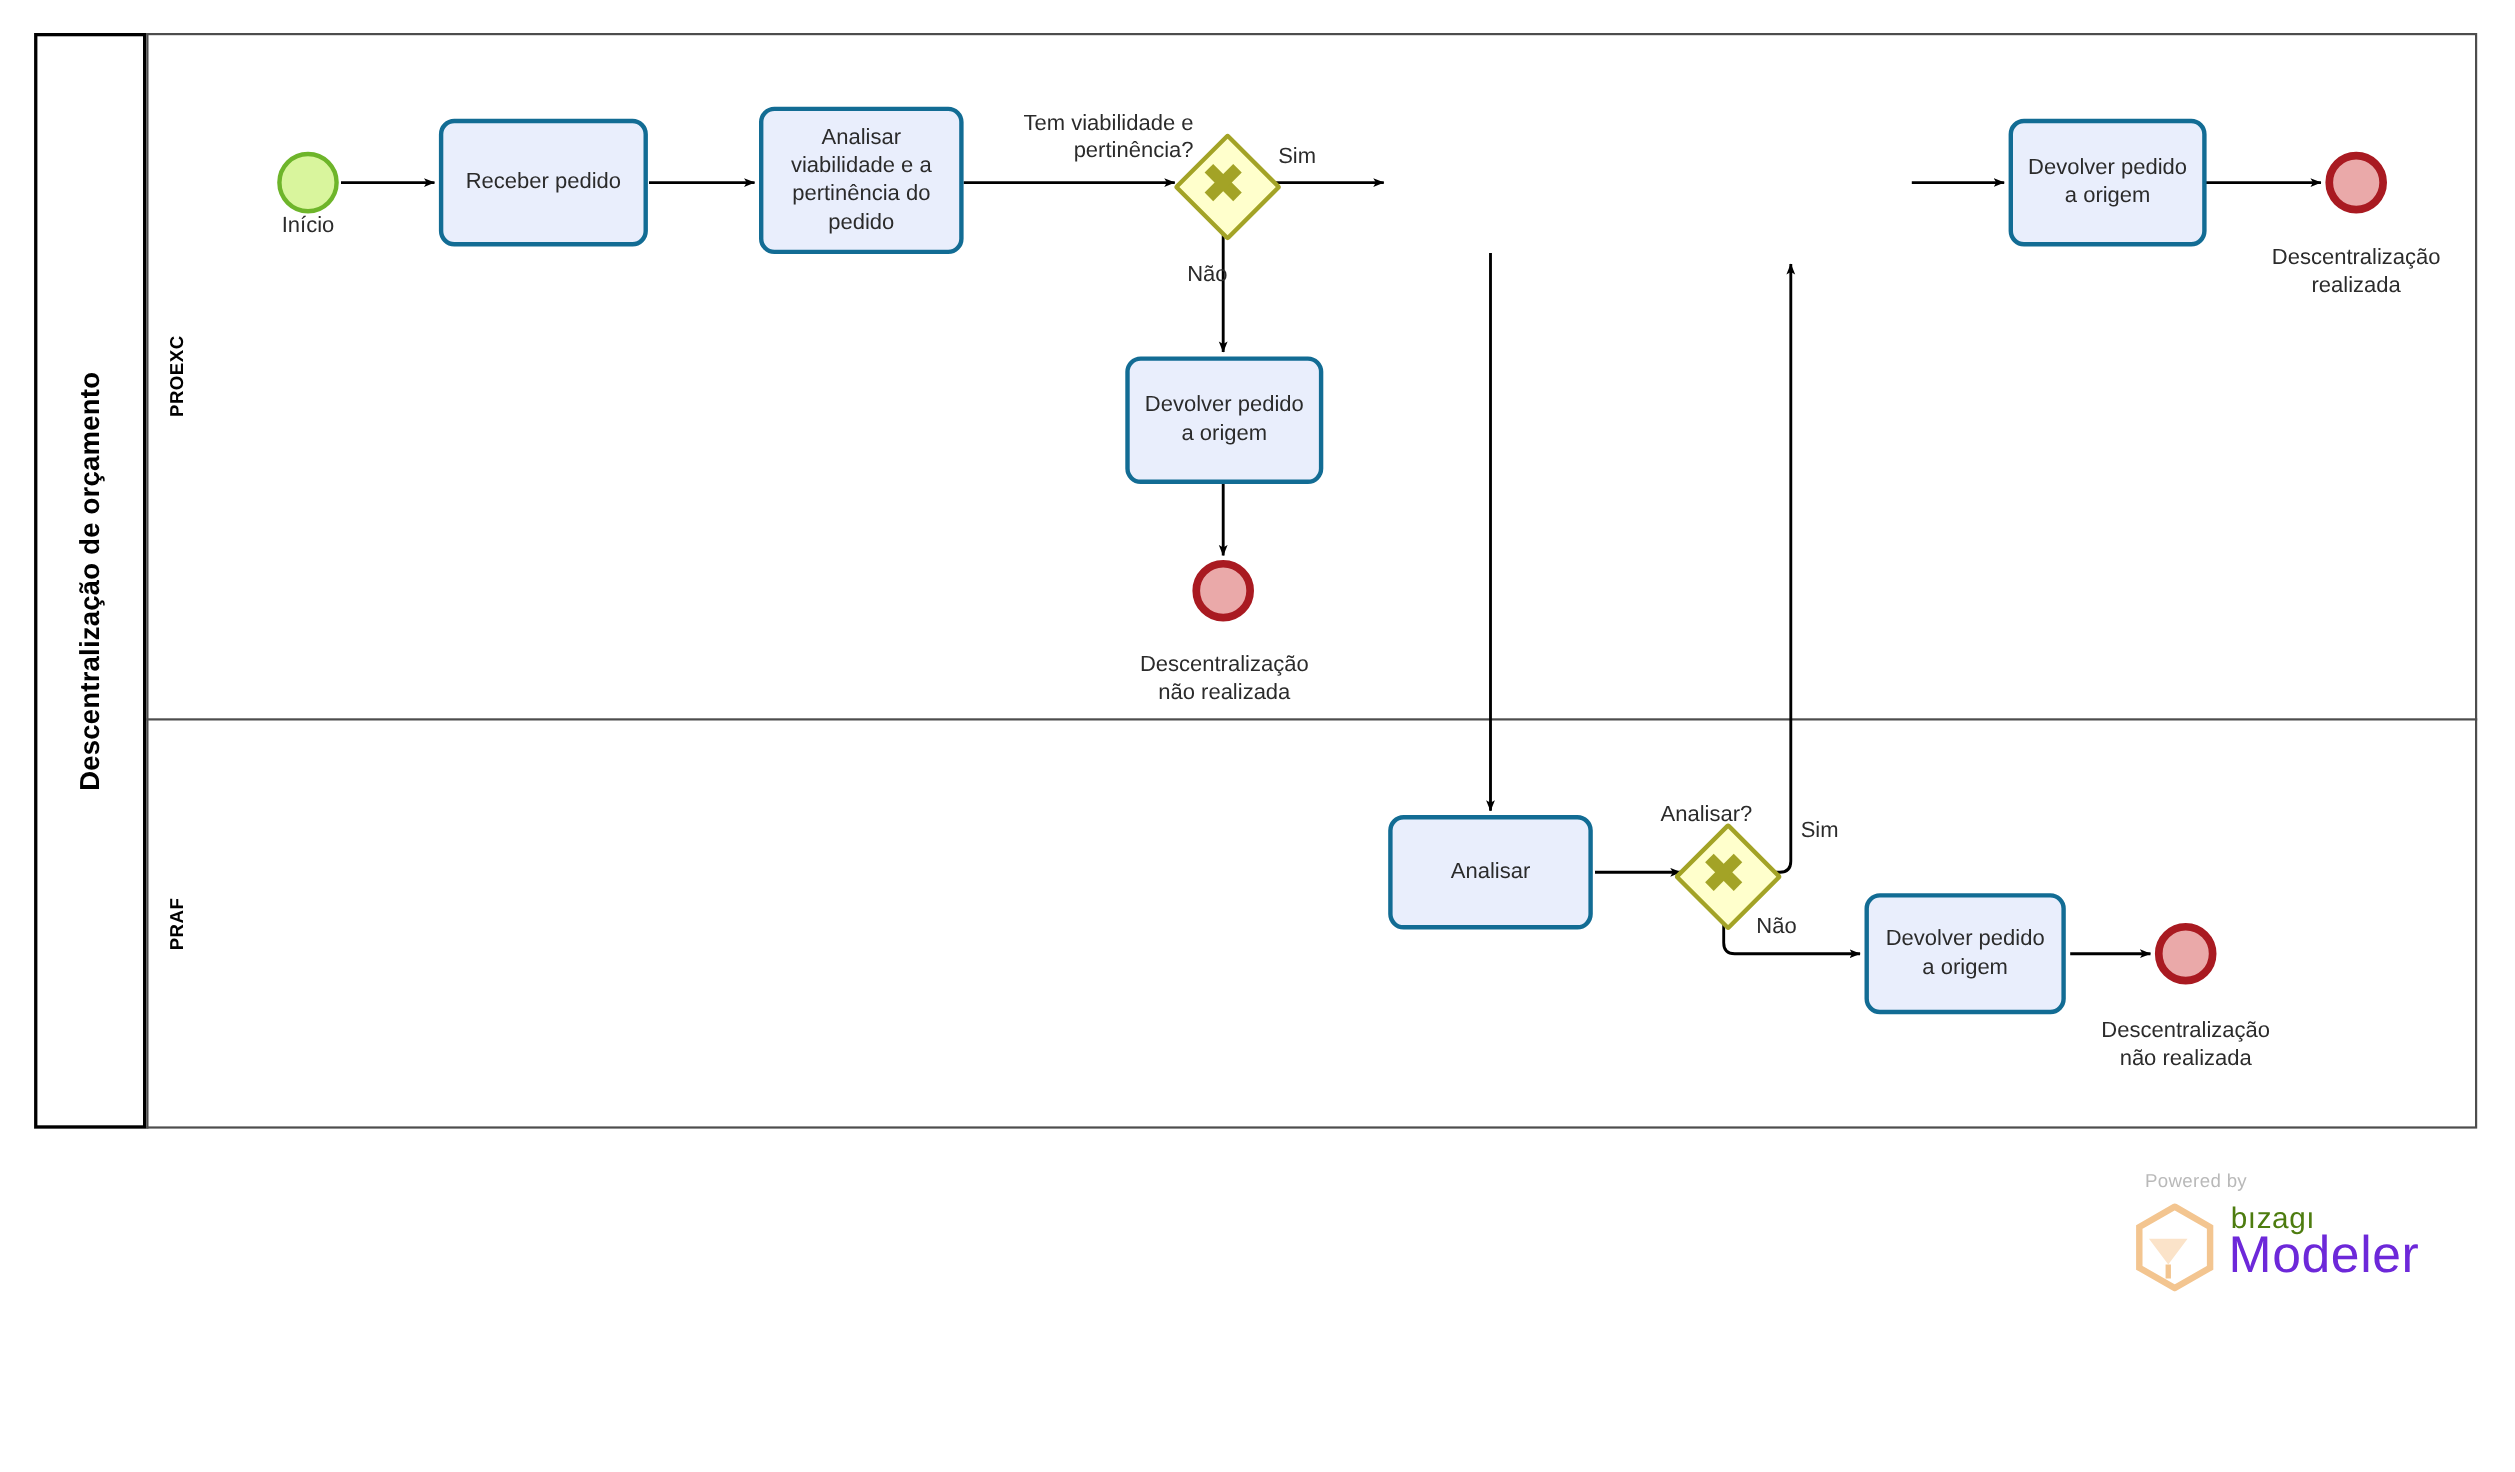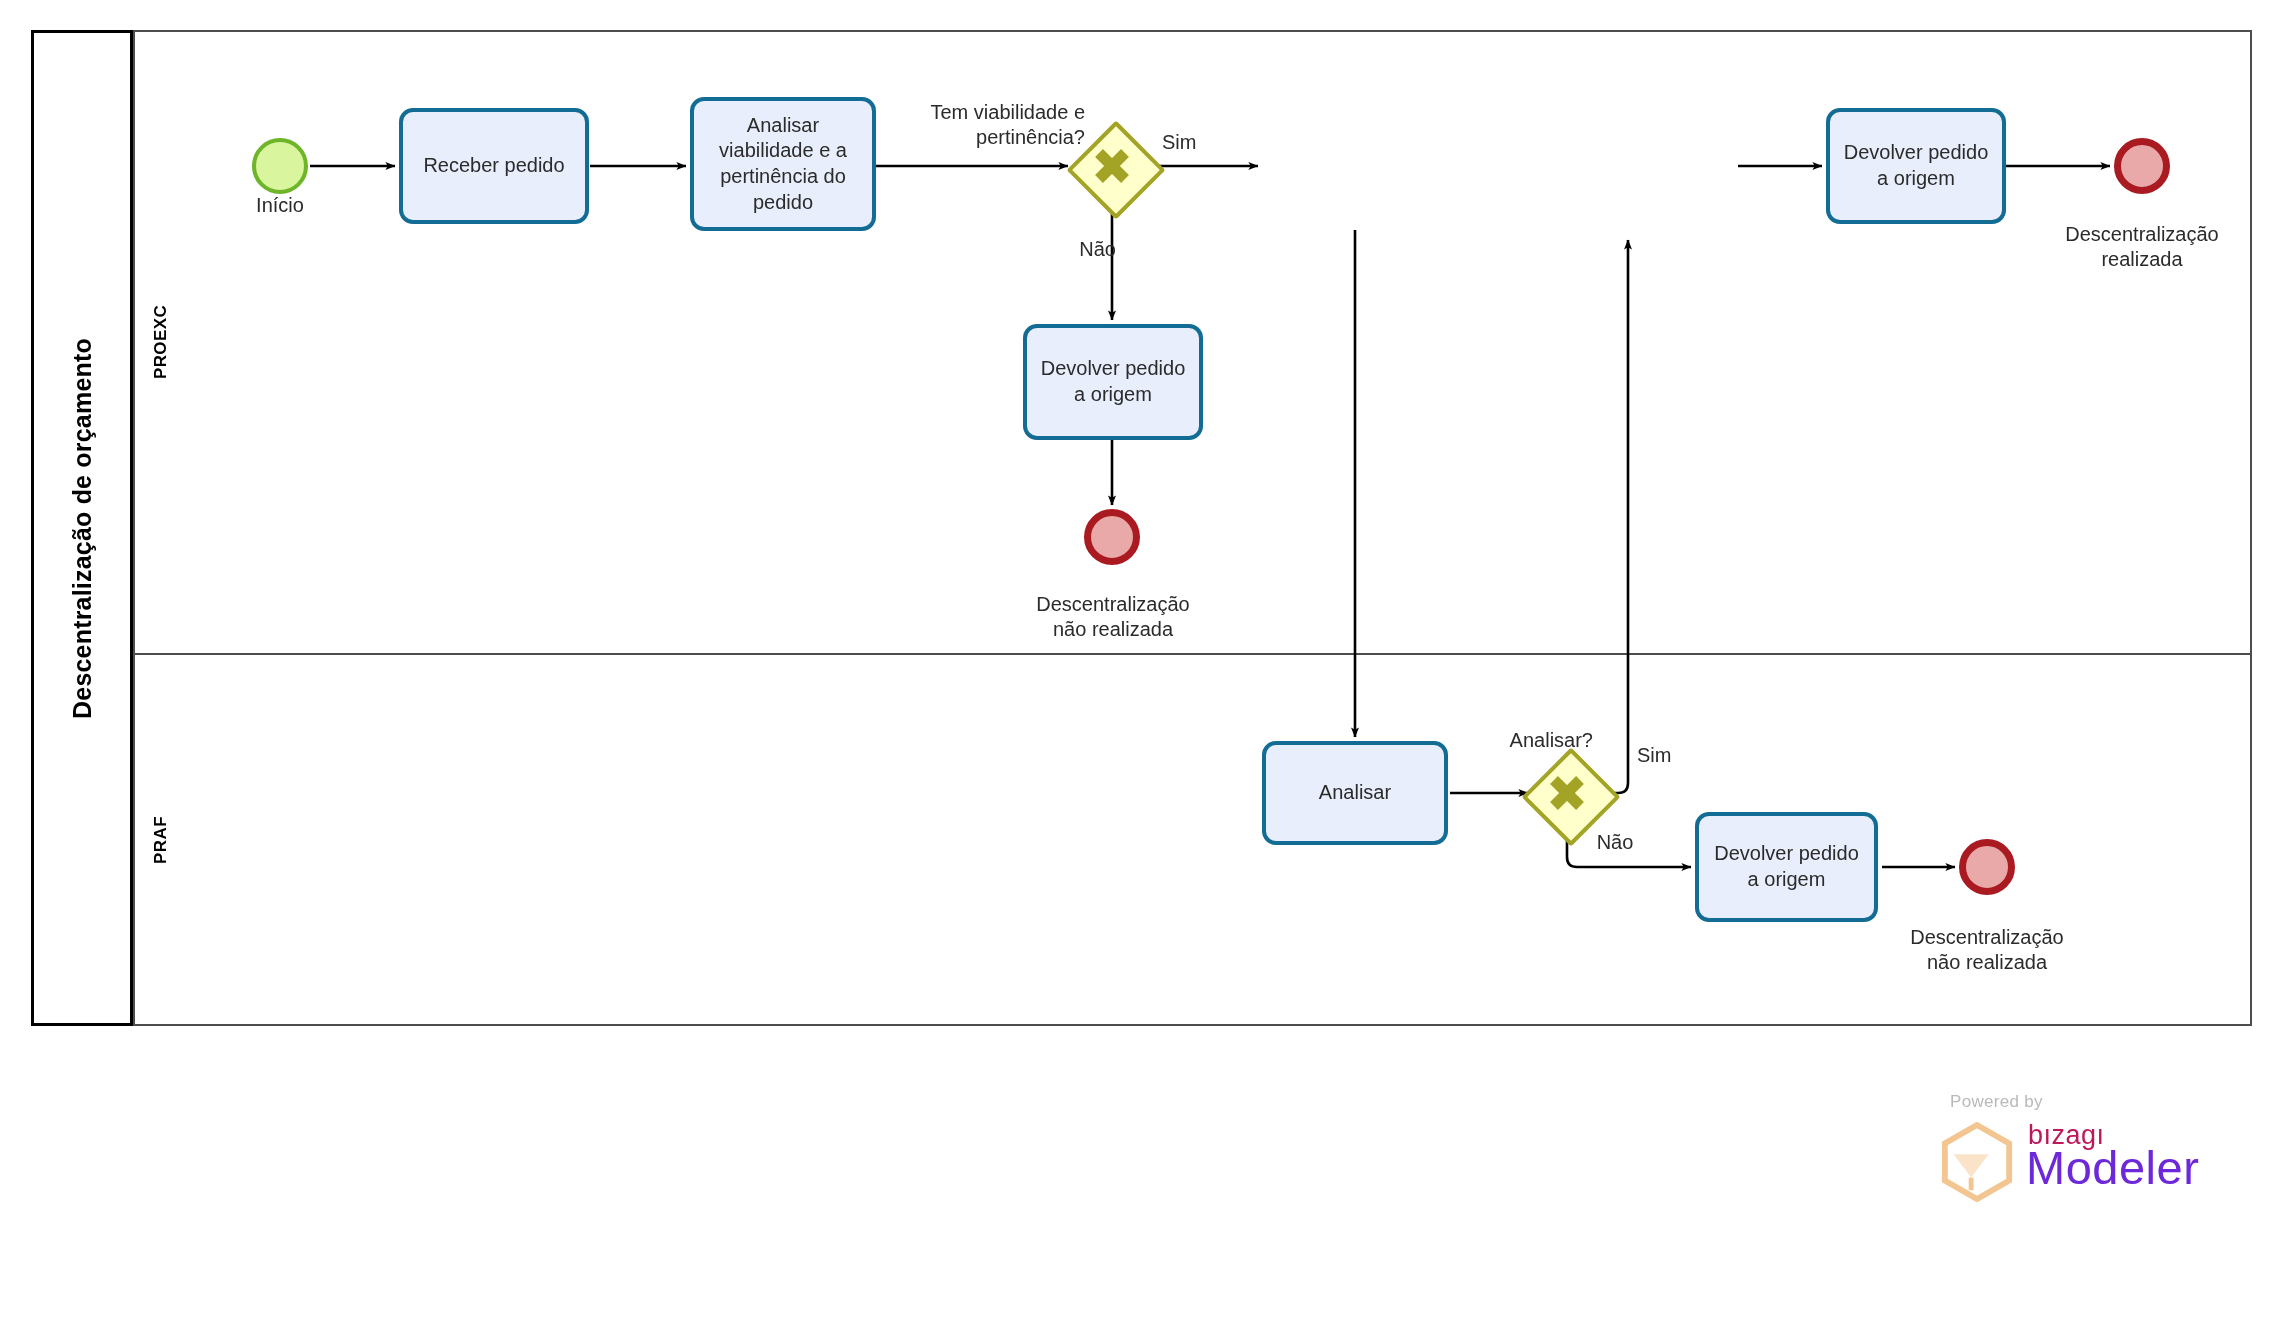--- a/index.html
+++ b/index.html
@@ -155,38 +155,38 @@
     color: #2b2b2b;
     font-size: 20px;
     line-height: 1.25;
     white-space: pre-line;
   }
 
   
   .watermark {
     position: absolute;
     left: 1930px;
-    top: 1092px;
+    top: 1064px;
     width: 280px;
     height: 120px;
   }
   .wm-powered {
     position: absolute;
     left: 20px;
     top: 0px;
     font-size: 17px;
     color: #b9b9b9;
     letter-spacing: 0.3px;
   }
   .wm-bizagi {
     position: absolute;
     left: 98px;
     top: 28px;
     font-size: 27px;
-    color: #be185d;
+    color: #4d7c0f;
     letter-spacing: 0.5px;
   }
   .wm-modeler {
     position: absolute;
     left: 96px;
     top: 48px;
     font-size: 47px;
     color: #6d28d9;
     letter-spacing: 0.5px;
   }

